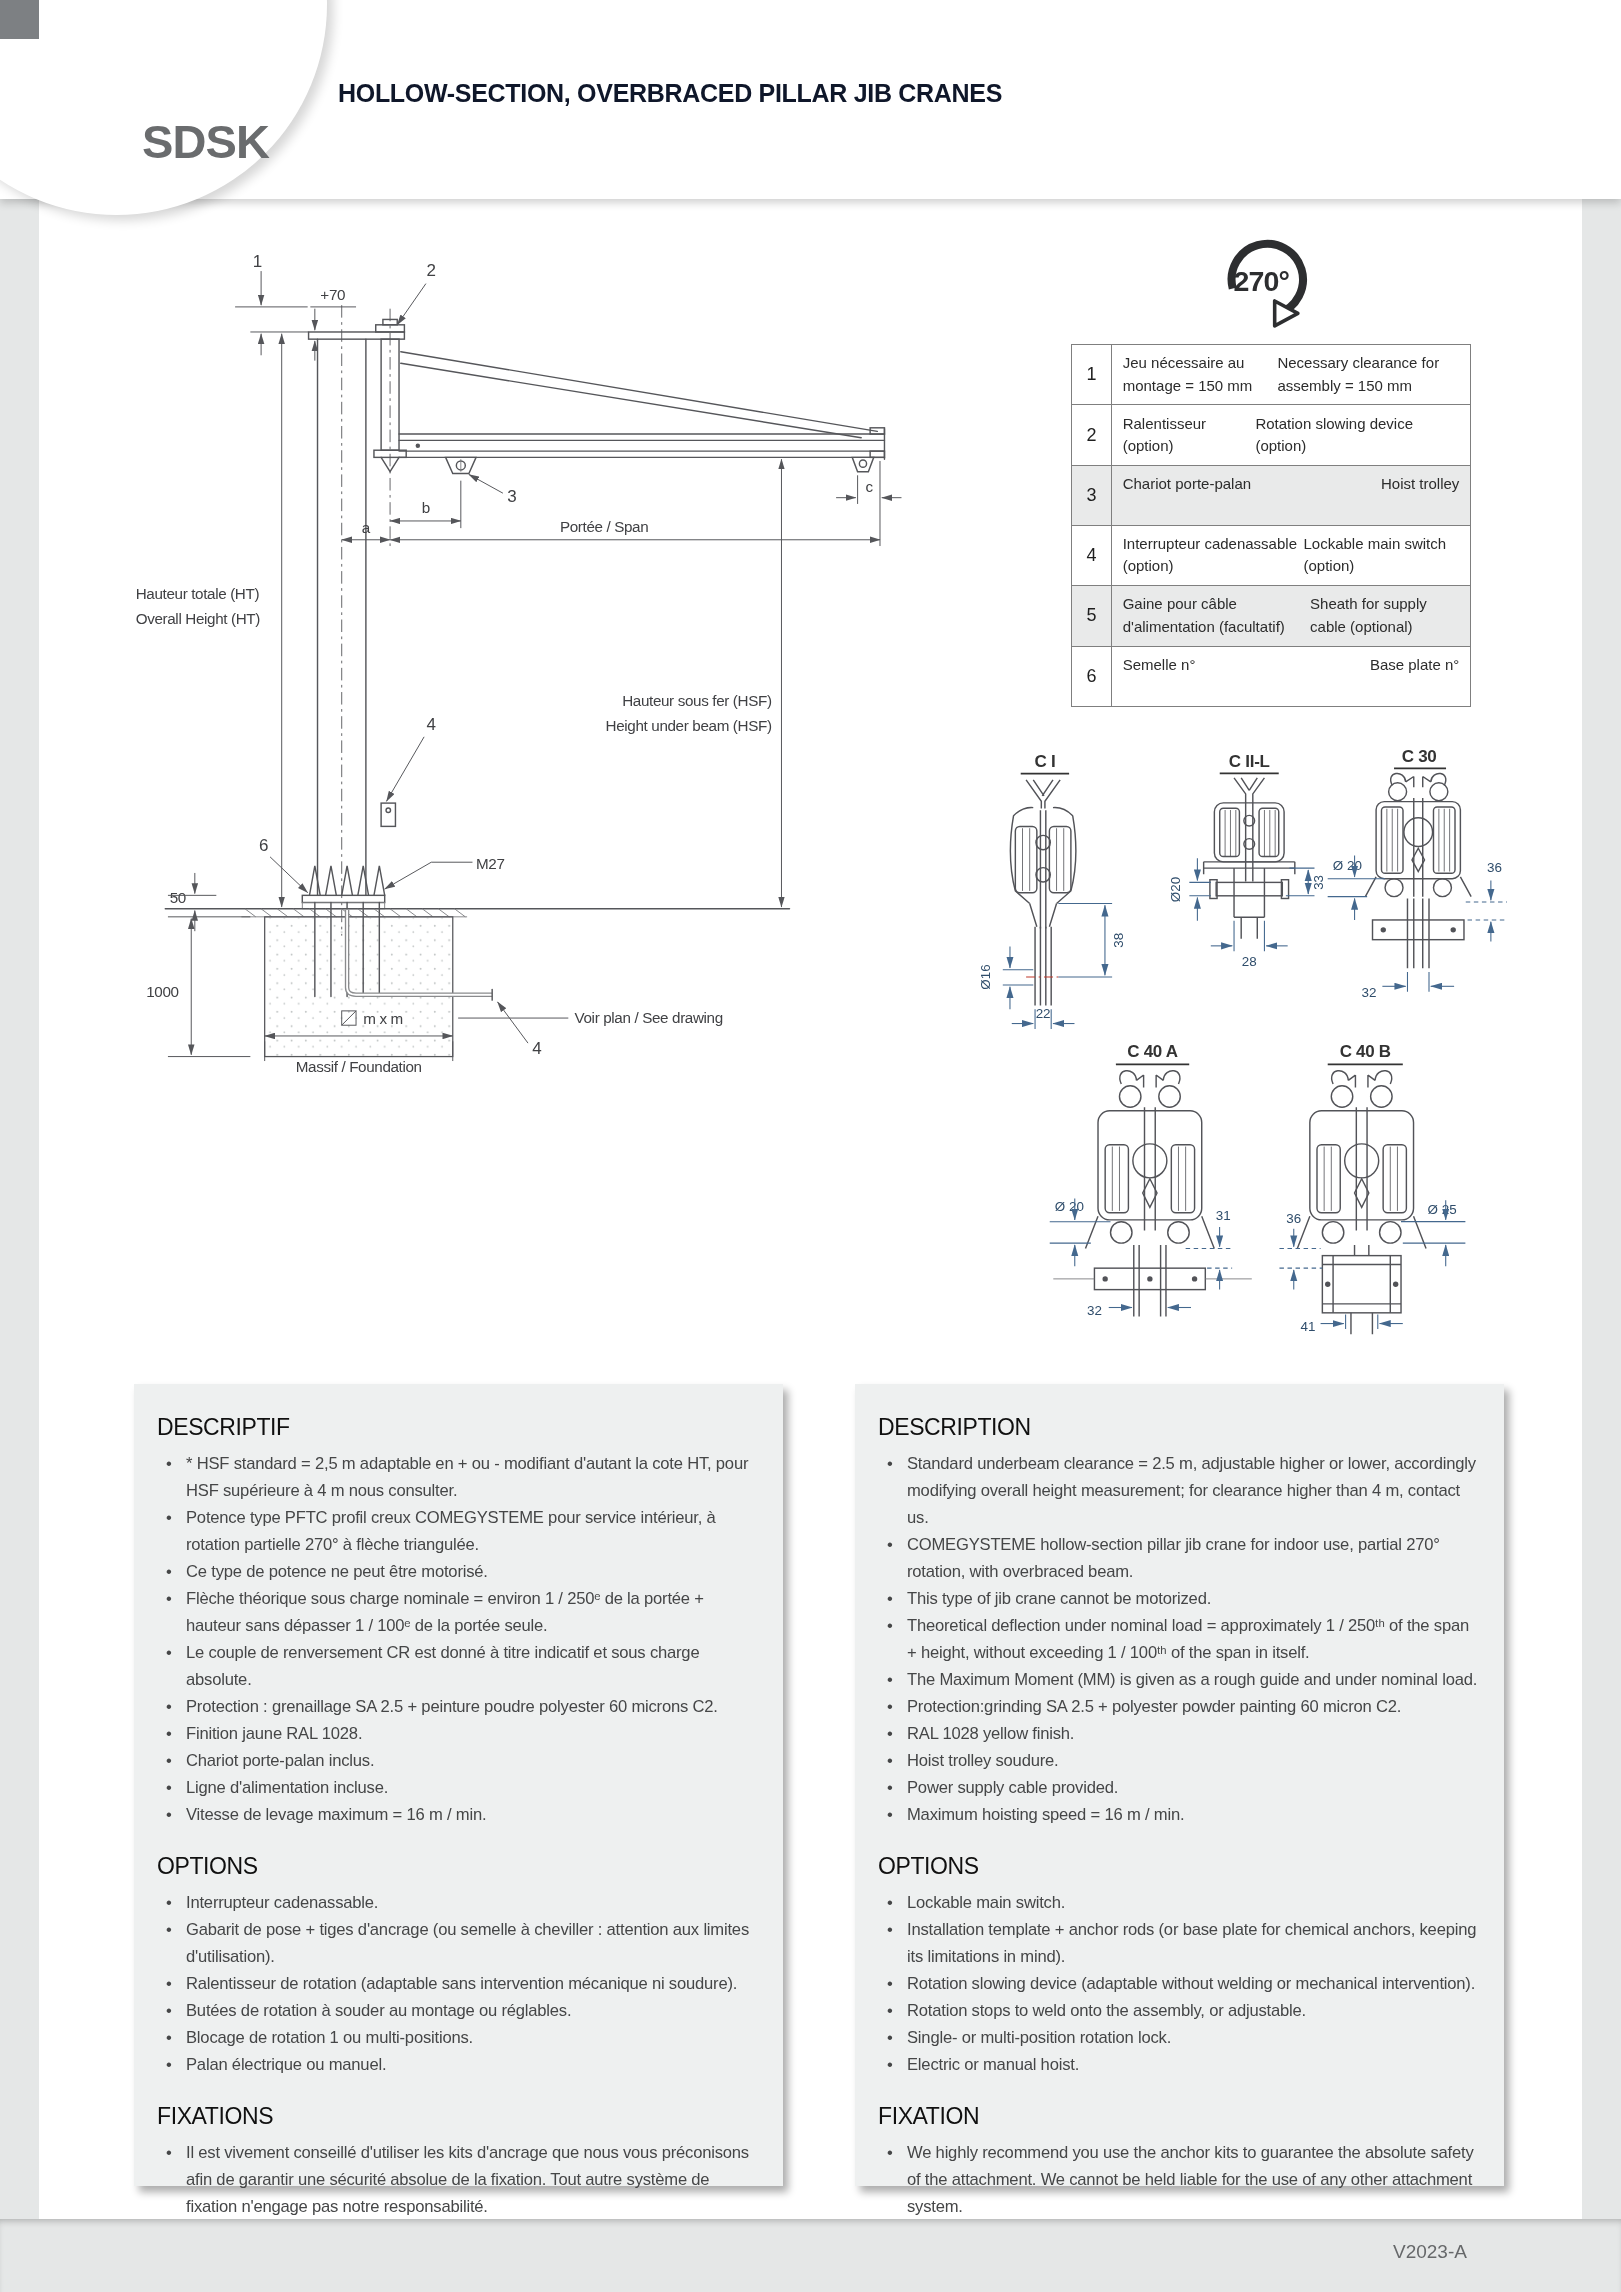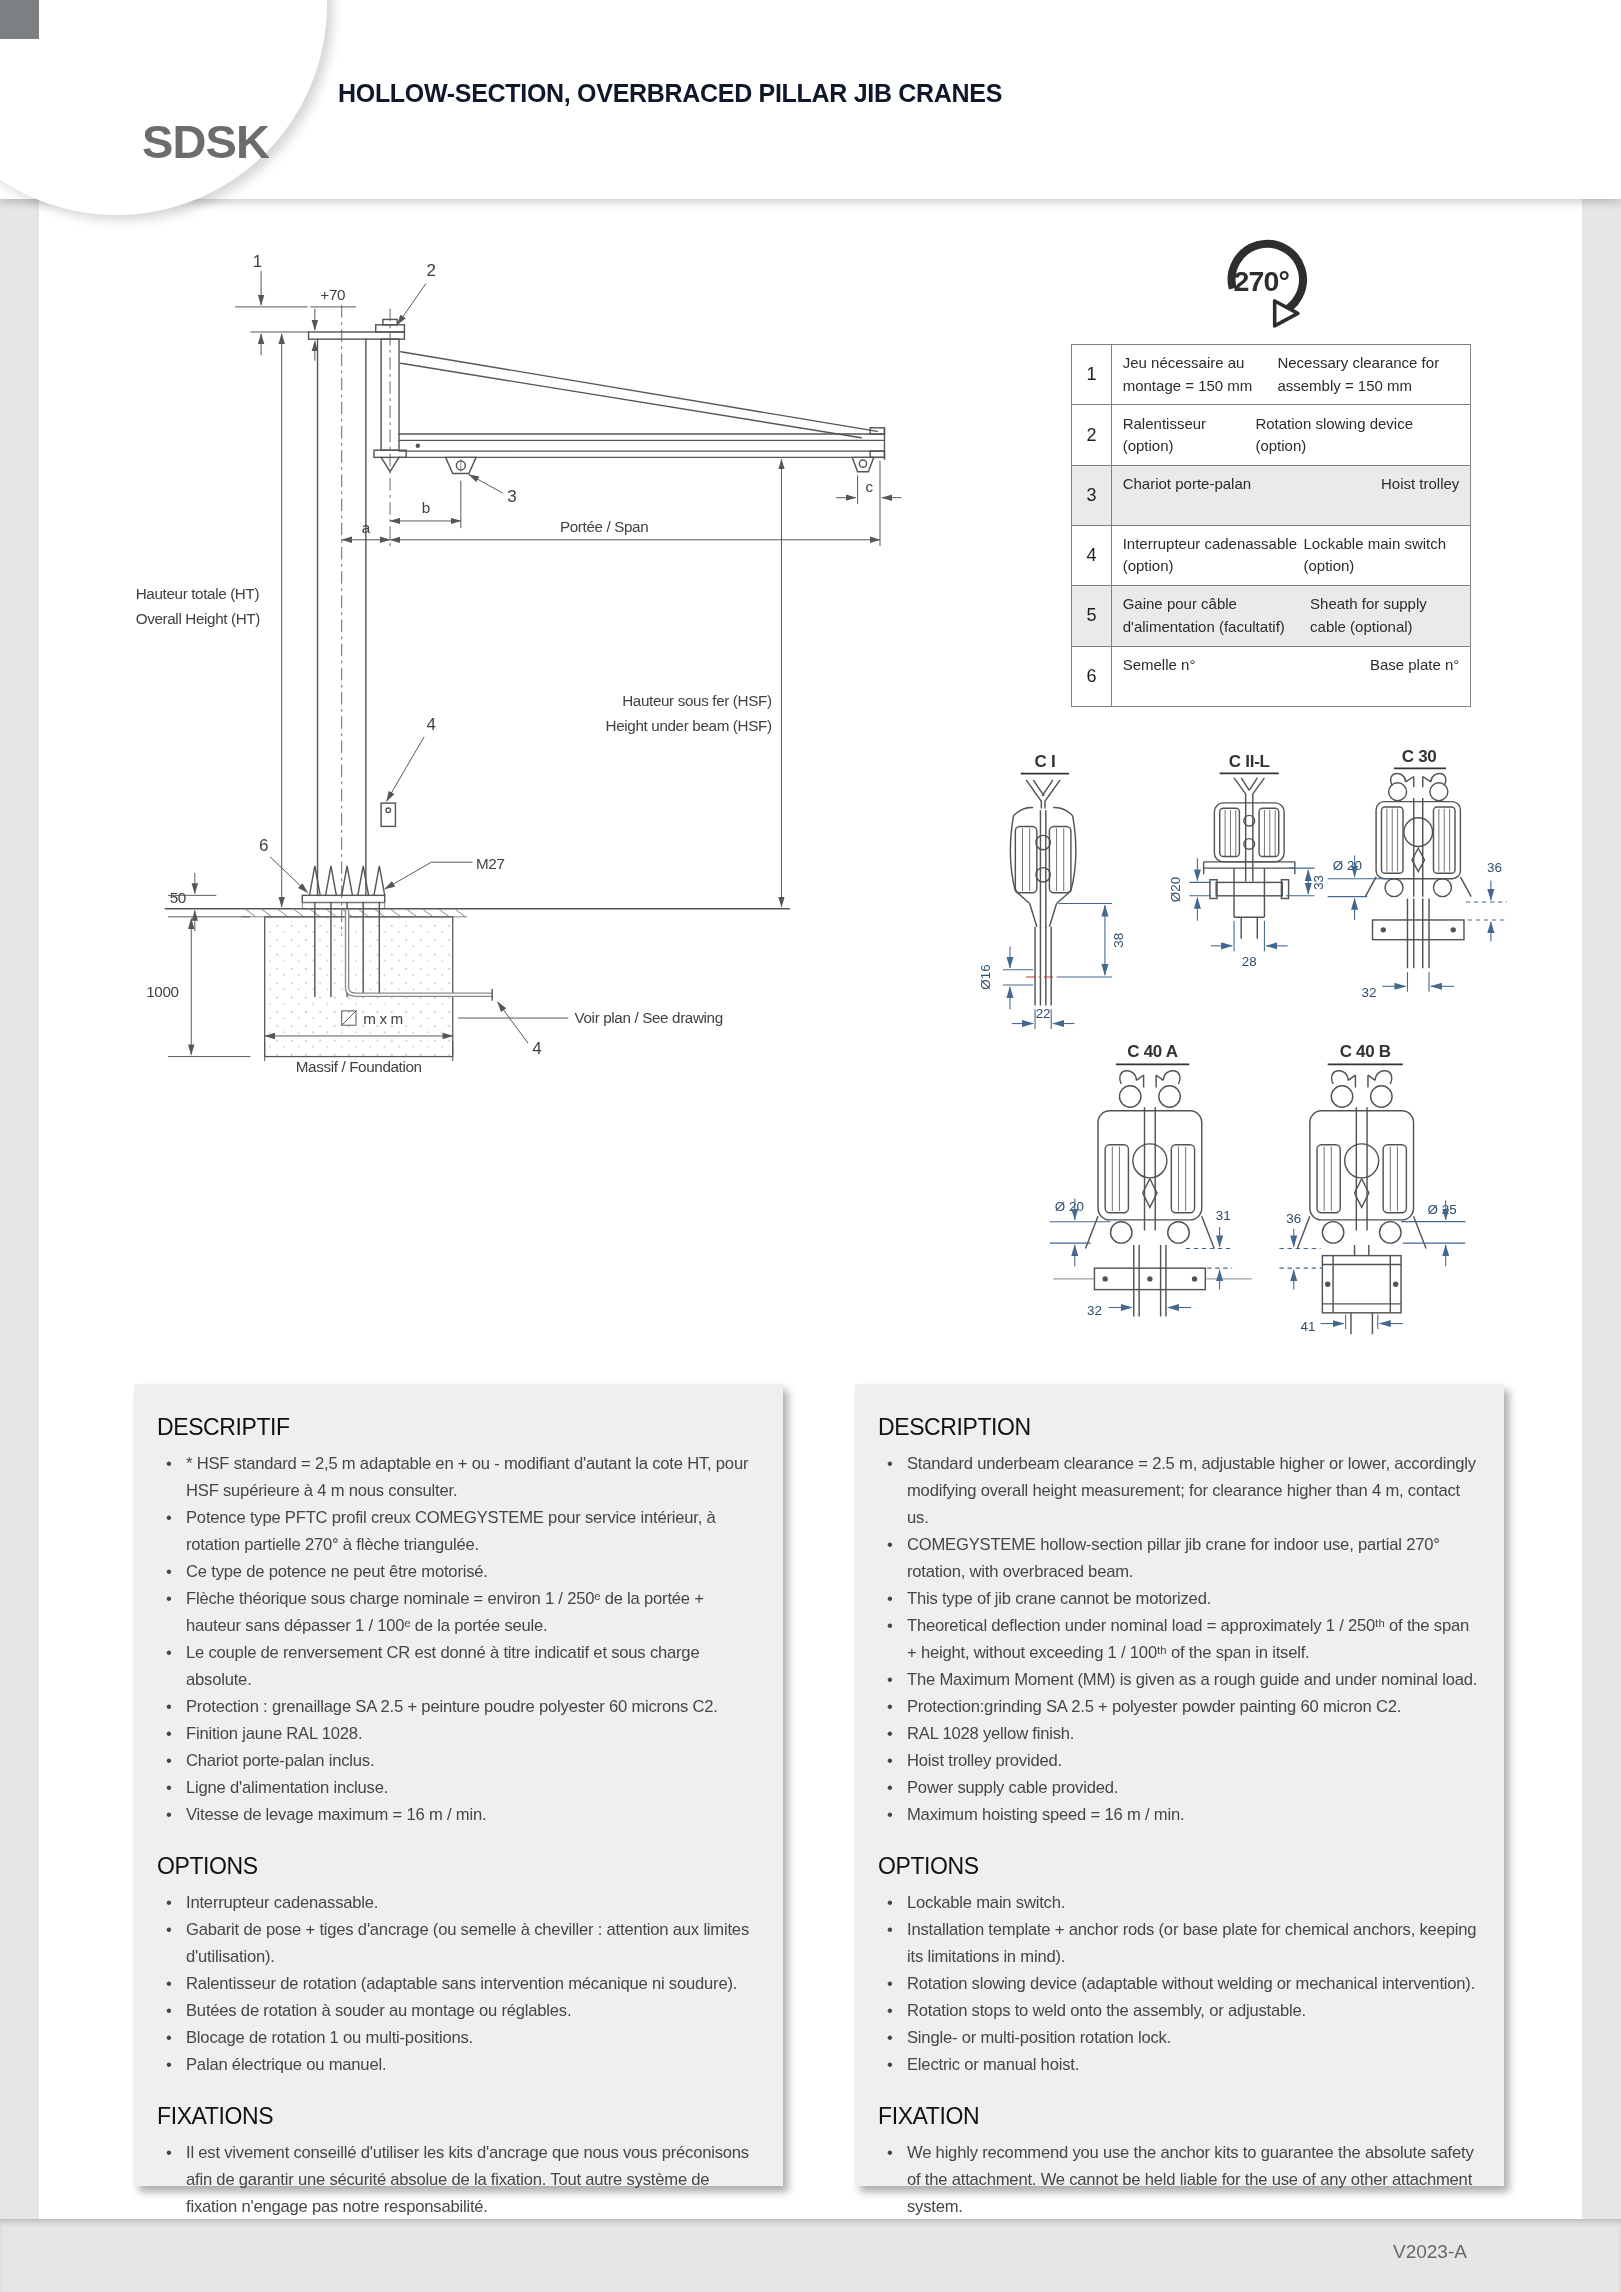--- a/index.html
+++ b/index.html
@@ -481,21 +481,21 @@
     <div class="panel-inner">
       <h3>DESCRIPTION</h3>
       <ul>
         <li>Standard underbeam clearance = 2.5 m, adjustable higher or lower, accordingly modifying overall height measurement; for clearance higher than 4 m, contact us.</li>
         <li>COMEGYSTEME hollow-section pillar jib crane for indoor use, partial 270° rotation, with overbraced beam.</li>
         <li>This type of jib crane cannot be motorized.</li>
         <li>Theoretical deflection under nominal load = approximately 1 / 250ᵗʰ of the span + height, without exceeding 1 / 100ᵗʰ of the span in itself.</li>
         <li>The Maximum Moment (MM) is given as a rough guide and under nominal load.</li>
         <li>Protection:grinding SA 2.5 + polyester powder painting 60 micron C2.</li>
         <li>RAL 1028 yellow finish.</li>
-        <li>Hoist trolley provided.</li>
+        <li>Hoist trolley soudure.</li>
         <li>Power supply cable provided.</li>
         <li>Maximum hoisting speed = 16 m / min.</li>
       </ul>
       <h3 class="mt">OPTIONS</h3>
       <ul>
         <li>Lockable main switch.</li>
         <li>Installation template + anchor rods (or base plate for chemical anchors, keeping its limitations in mind).</li>
         <li>Rotation slowing device (adaptable without welding or mechanical intervention).</li>
         <li>Rotation stops to weld onto the assembly, or adjustable.</li>
         <li>Single- or multi-position rotation lock.</li>

